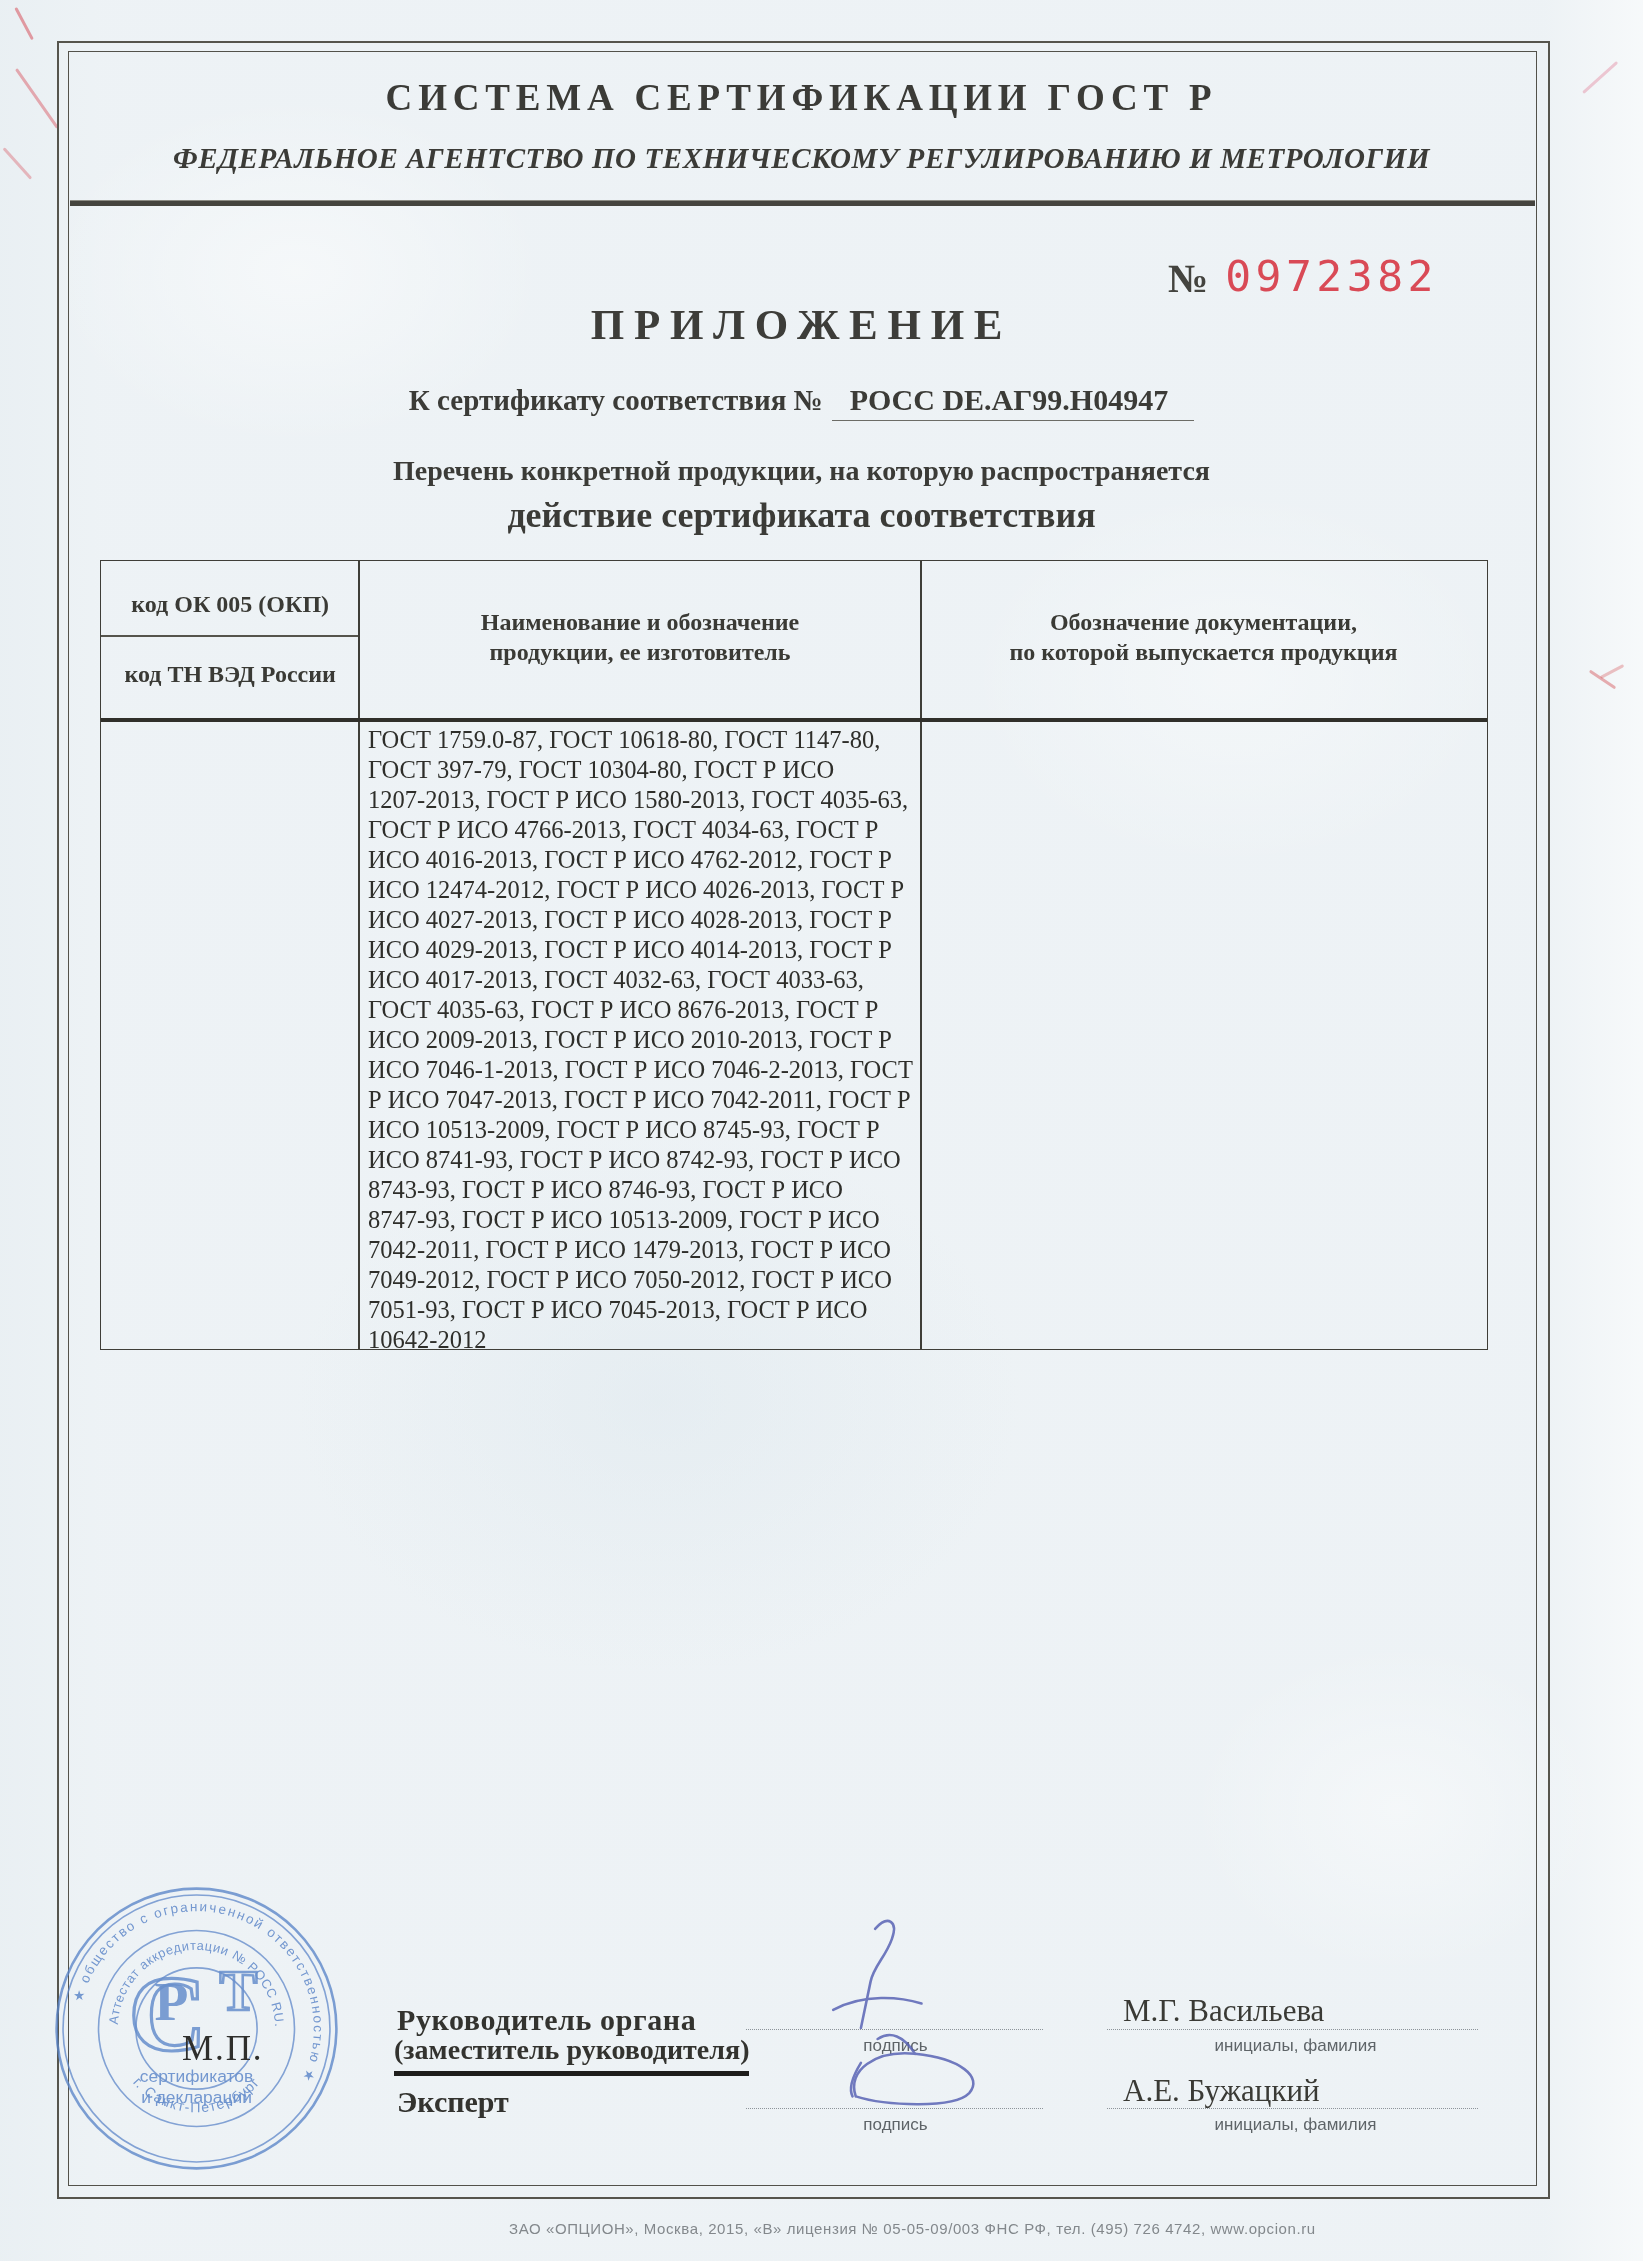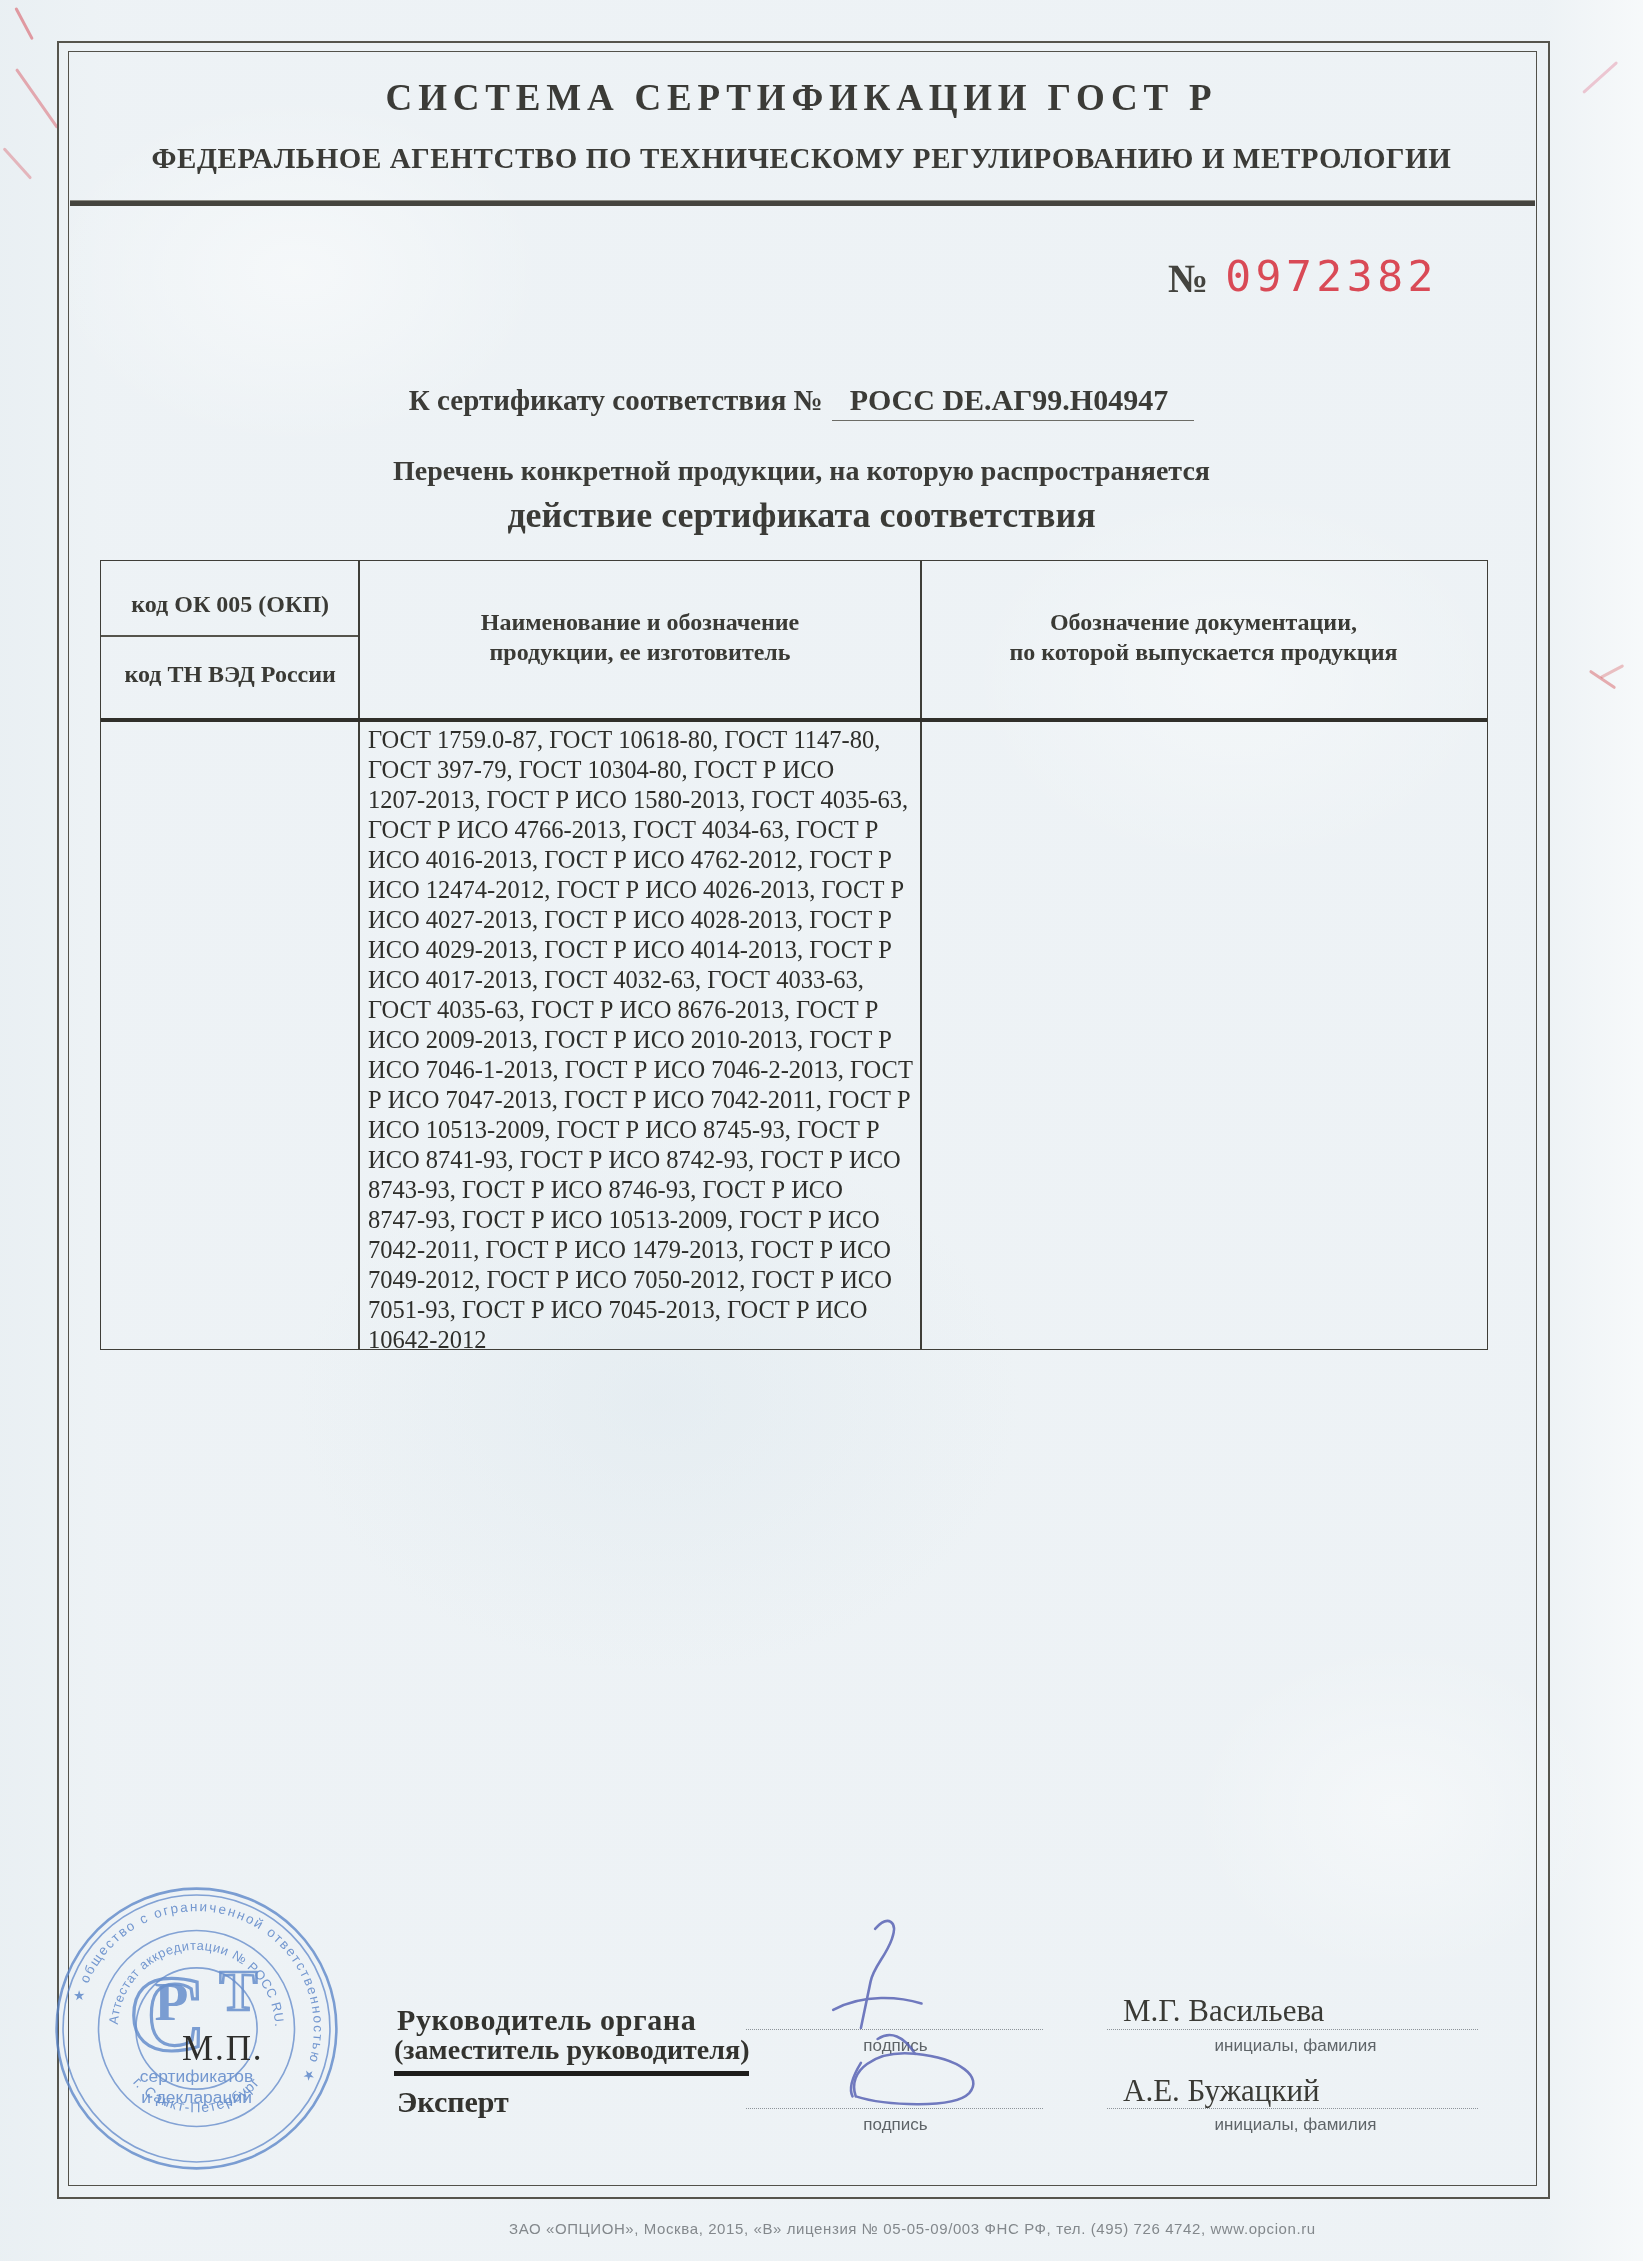--- a/index.html
+++ b/index.html
@@ -16,21 +16,21 @@
       radial-gradient(ellipse 451px 322px at 75% 30%, rgba(255,255,255,.35), transparent 60%),
       radial-gradient(ellipse 516px 387px at 40% 62%, rgba(222,232,238,.5), transparent 70%),
       radial-gradient(ellipse 322px 258px at 85% 80%, rgba(255,255,255,.4), transparent 65%),
       linear-gradient(90deg, rgba(231,238,242,.6), rgba(238,243,246,.2) 6%, rgba(238,243,246,.2) 94%, rgba(248,250,251,.9));
   }
   .frame-outer{position:absolute;left:57px;top:41px;width:1489px;height:2154px;border:2.6px solid #56554d;}
   .frame-inner{position:absolute;left:68px;top:51px;width:1467px;height:2133px;border:1.9px solid #53524b;}
   .hdr-line1{position:absolute;left:68px;top:76px;width:1467px;text-align:center;
     font-size:37px;font-weight:bold;letter-spacing:5.8px;color:#3b3b37;}
   .hdr-line2{position:absolute;left:68px;top:142px;width:1467px;text-align:center;
-    font-size:29px;font-weight:bold;letter-spacing:0.6px;color:#3b3b37;}
+    font-size:29px;font-weight:bold;letter-spacing:0.6px;color:#3b3b37;font-style:italic;}
   .hdr-divider{position:absolute;left:70px;top:200px;width:1465px;height:4.5px;
     border-top:1.3px solid #8d8c84;background:#45443e;}
   .cert-num{position:absolute;left:1168px;top:255px;display:flex;align-items:flex-start;}
   .cert-num .pfx{font-size:40px;font-weight:bold;color:#44443f;margin-right:17px;}
   .cert-num .digits{font-family:"DejaVu Sans Mono", monospace;font-size:43px;letter-spacing:4.5px;
     color:#d94a56;margin-top:-3.9px;}
   .app-title{position:absolute;left:68px;top:300px;width:1467px;text-align:center;
     font-size:43px;font-weight:bold;letter-spacing:9.7px;color:#3d3d39;}
   .cert-ref{position:absolute;left:68px;top:383px;width:1467px;text-align:center;white-space:nowrap;}
   .cert-ref .lbl{font-size:29px;font-weight:bold;color:#3b3b37;}
@@ -100,20 +100,21 @@
 
   <div class="hdr-line1">СИСТЕМА СЕРТИФИКАЦИИ ГОСТ Р</div>
   <div class="hdr-line2">ФЕДЕРАЛЬНОЕ АГЕНТСТВО ПО ТЕХНИЧЕСКОМУ РЕГУЛИРОВАНИЮ И МЕТРОЛОГИИ</div>
   <div class="hdr-divider"></div>
 
   <div class="cert-num">
     <span class="pfx">№</span>
     <span class="digits">0972382</span>
   </div>
 
+  <div class="app-title">ПРИЛОЖЕНИЕ</div>
 
   <div class="cert-ref">
     <span class="lbl">К сертификату соответствия №</span><span class="val">РОСС DE.АГ99.Н04947</span>
   </div>
 
   <div class="purpose1">Перечень конкретной продукции,  на которую распространяется</div>
   <div class="purpose2">действие сертификата соответствия</div>
 
   <div class="table">
     <div class="v1"></div>

